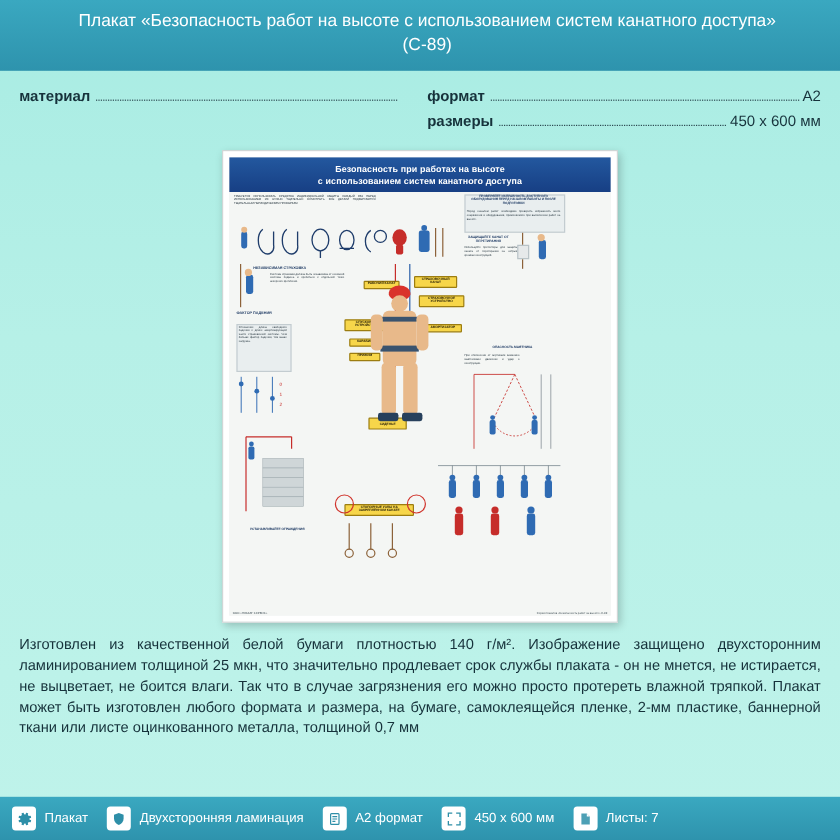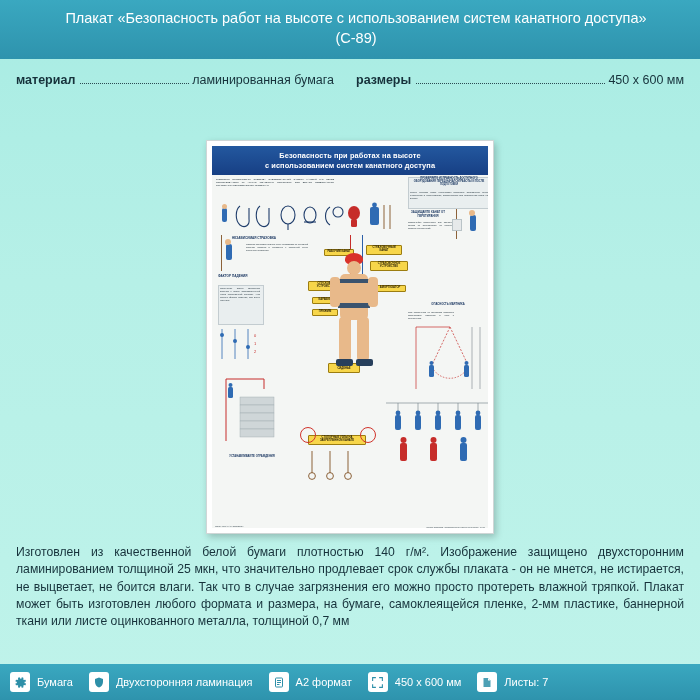--- a/index.html
+++ b/index.html
@@ -67,29 +67,28 @@
     color: #16323b;
   }
   
   .poster-wrap {
     display: flex;
     justify-content: center;
     margin-top: 2px;
   }
   .poster {
     position: relative;
-    width: 288px;
+    width: 330px;
     height: 394px;
     background: #ffffff;
     border: 1px solid #cfd6d6;
     box-shadow: 2px 3px 7px rgba(0,0,0,0.22);
     box-sizing: border-box;
     padding: 5px;
     overflow: hidden;
-    margin-top: 36px;
   }
   .poster-inner {
     position: relative;
     width: 100%;
     height: 100%;
     background: #f2f5f3;
     overflow: hidden;
   }
   .poster-title {
     background: #1b4c96;
@@ -235,24 +234,28 @@
 
 <div class="page">
 
   <div class="header">Плакат «Безопасность работ на высоте с использованием систем канатного доступа» (С-89)</div>
 
   <div class="specs">
     <div class="spec-col left">
       <div class="spec-row">
         <span class="spec-label">материал</span>
         <span class="spec-dots"></span>
-        <span class="spec-val">ламинированная бумага</span>
       </div>
     </div>
     <div class="spec-col right">
+      <div class="spec-row">
+        <span class="spec-label">формат</span>
+        <span class="spec-dots"></span>
+        <span class="spec-val">А2</span>
+      </div>
       <div class="spec-row">
         <span class="spec-label">размеры</span>
         <span class="spec-dots"></span>
         <span class="spec-val">450 х 600 мм</span>
       </div>
     </div>
   </div>
 
   <div class="poster-wrap">
     <div class="poster">
@@ -456,21 +459,21 @@
   <div class="description">Изготовлен из качественной белой бумаги плотностью 140 г/м². Изображение защищено двухсторонним ламинированием толщиной 25 мкн, что значительно продлевает срок службы плаката - он не мнется, не истирается, не выцветает, не боится влаги. Так что в случае загрязнения его можно просто протереть влажной тряпкой. Плакат может быть изготовлен любого формата и размера, на бумаге, самоклеящейся пленке, 2-мм пластике, баннерной ткани или листе оцинкованного металла, толщиной 0,7 мм</div>
 
   <div class="footer">
 
     <div class="fitem">
       <span class="ficon">
         <svg width="13" height="13" viewBox="0 0 24 24" fill="#2e8fa8">
           <path d="M12 8a4 4 0 100 8 4 4 0 000-8zm9.4 5.6l-1.9-.4a7.6 7.6 0 000-2.4l1.9-.4a.8.8 0 00.6-1l-.6-2a.8.8 0 00-1-.5l-1.8.6a7.7 7.7 0 00-1.7-1.7l.6-1.8a.8.8 0 00-.5-1l-2-.6a.8.8 0 00-1 .6l-.4 1.9a7.6 7.6 0 00-2.4 0l-.4-1.9a.8.8 0 00-1-.6l-2 .6a.8.8 0 00-.5 1l.6 1.8A7.7 7.7 0 006.2 7.5l-1.8-.6a.8.8 0 00-1 .5l-.6 2a.8.8 0 00.6 1l1.9.4a7.6 7.6 0 000 2.4l-1.9.4a.8.8 0 00-.6 1l.6 2a.8.8 0 001 .5l1.8-.6a7.7 7.7 0 001.7 1.7l-.6 1.8a.8.8 0 00.5 1l2 .6a.8.8 0 001-.6l.4-1.9a7.6 7.6 0 002.4 0l.4 1.9a.8.8 0 001 .6l2-.6a.8.8 0 00.5-1l-.6-1.8a7.7 7.7 0 001.7-1.7l1.8.6a.8.8 0 001-.5l.6-2a.8.8 0 00-.6-1z"></path>
         </svg>
       </span>
-      <span>Бумага</span>
+      <span>Плакат</span>
     </div>
 
     <div class="fitem">
       <span class="ficon">
         <svg width="12" height="13" viewBox="0 0 24 24" fill="#2e8fa8">
           <path d="M12 2l8 3v6c0 5-3.4 9.4-8 11-4.6-1.6-8-6-8-11V5l8-3z"></path>
         </svg>
       </span>
       <span>Двухсторонняя ламинация</span>
     </div>

